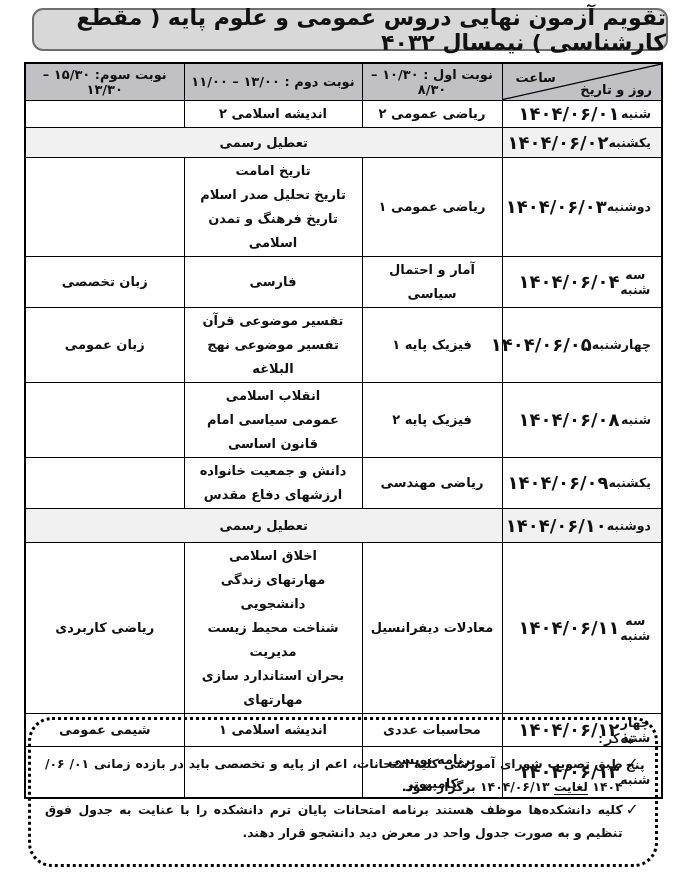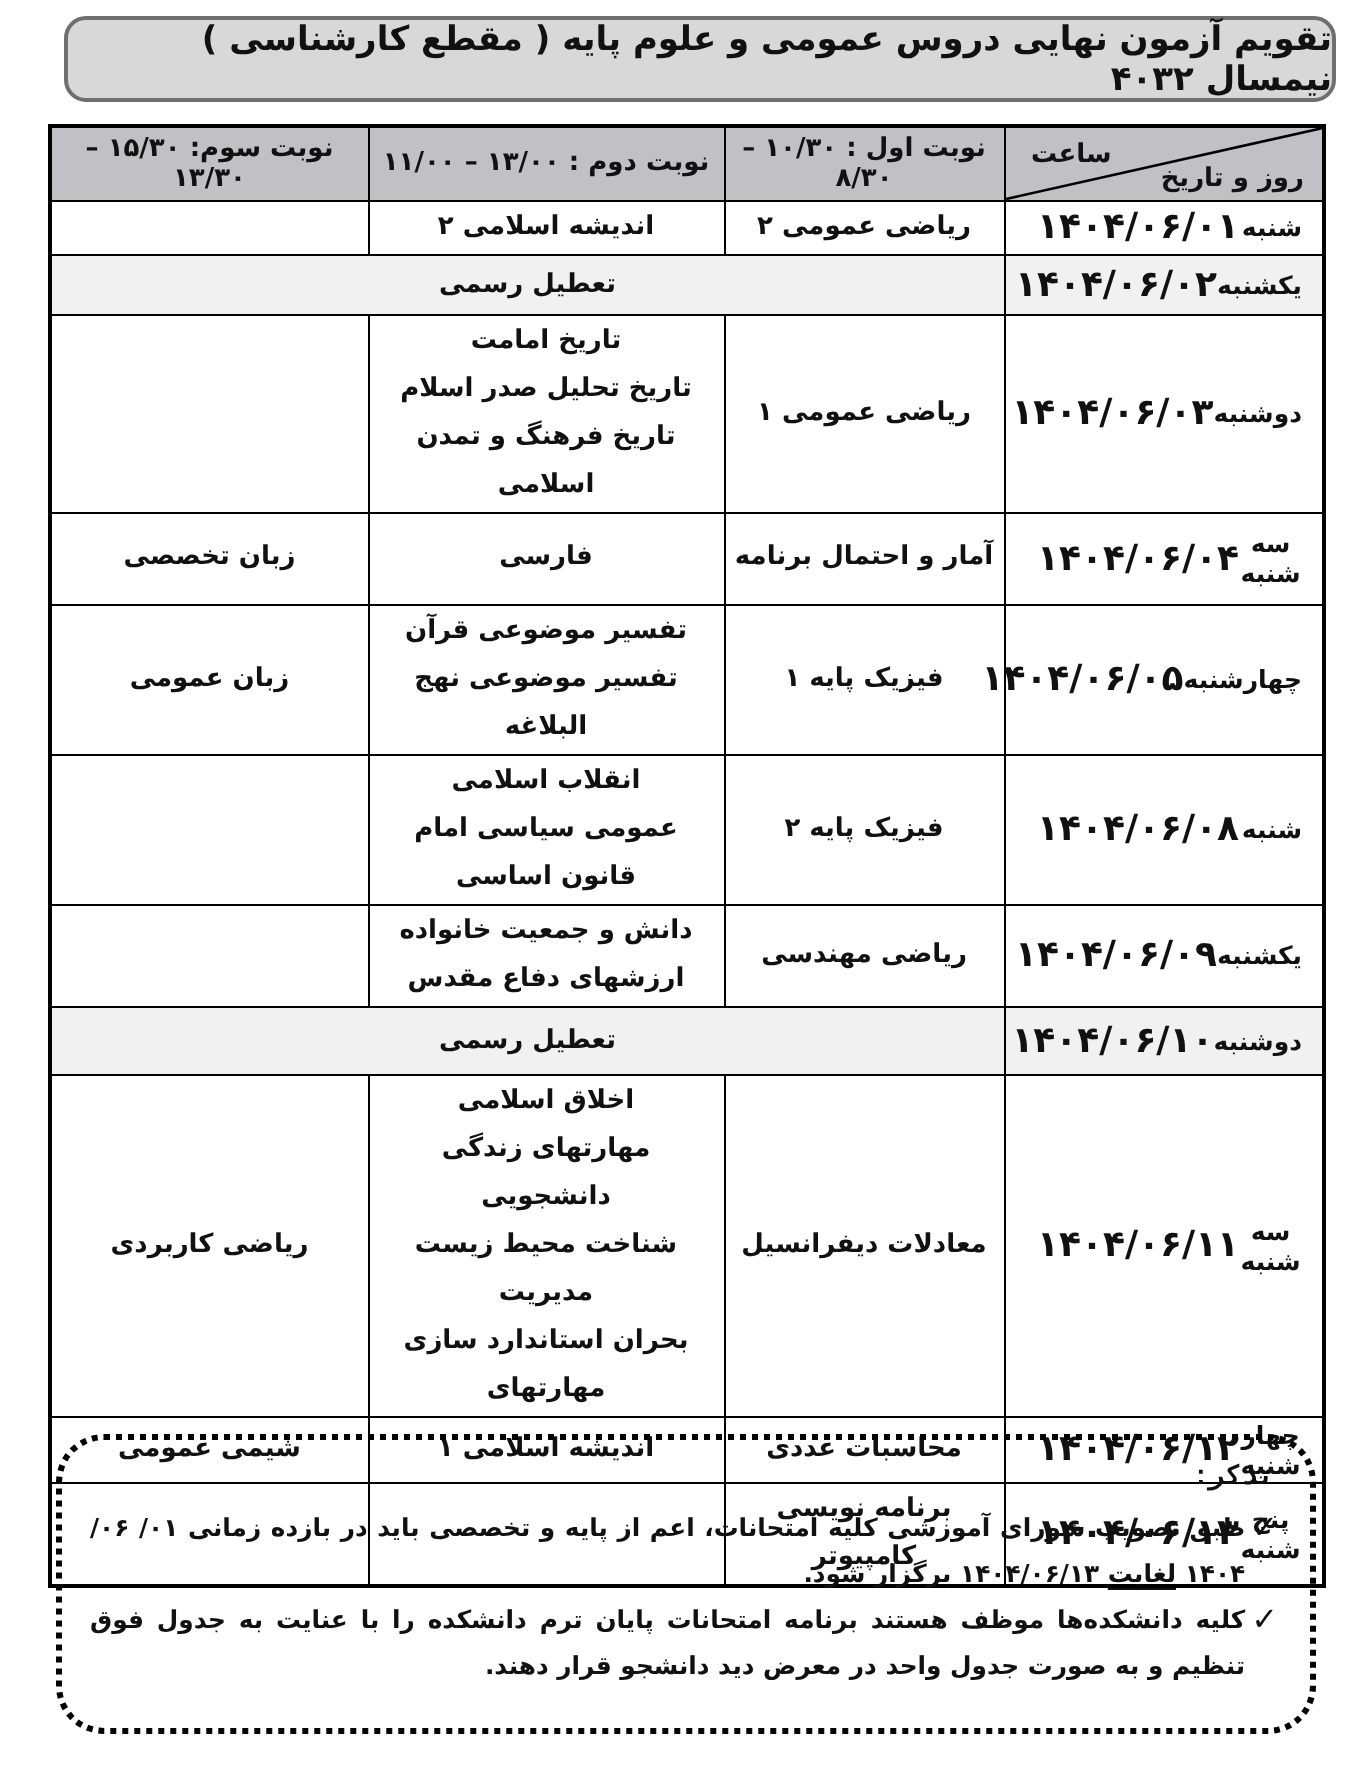--- a/index.html
+++ b/index.html
@@ -12,21 +12,21 @@
     font-family:"DejaVu Sans",sans-serif;font-weight:bold;color:#111;
     direction:rtl;
   }
   .page{position:relative;width:686px;height:886px;overflow:hidden;}
 
   
   .title-box{
     position:absolute;top:8px;right:18px;width:636px;height:43px;
     background:var(--title-bg);border:2px solid #6f6f6f;border-radius:11px;
     display:flex;align-items:center;justify-content:center;
-    font-size:17px;letter-spacing:0;
+    font-size:22px;letter-spacing:0;
   }
 
   
   table.sched{
     position:absolute;top:62px;right:23px;width:637px;
     border-collapse:collapse;table-layout:fixed;
     border:2px solid var(--border);
   }
   table.sched th,table.sched td{
     border:1px solid var(--border);
@@ -134,21 +134,21 @@
           <td></td>
         </tr>
         <tr style="height: 46px;">
           <td class="daycell">
             <div class="dd">
               <span class="day">سه شنبه</span>
               <span class="date">۱۴۰۴/۰۶/۰۴</span>
             </div>
           </td>
           <td>
-            <div class="line">آمار و احتمال برنامه</div>
+            <div class="line">آمار و احتمال سیاسی</div>
           </td>
           <td>
             <div class="line">فارسی</div>
           </td>
           <td>
             <div class="line">زبان تخصصی</div>
           </td>
         </tr>
         <tr style="height: 56px;">
           <td class="daycell">

